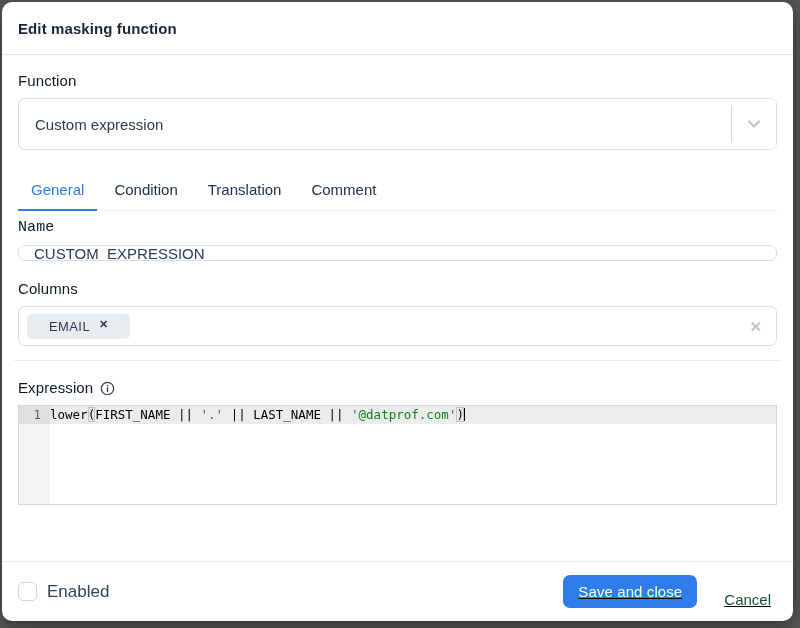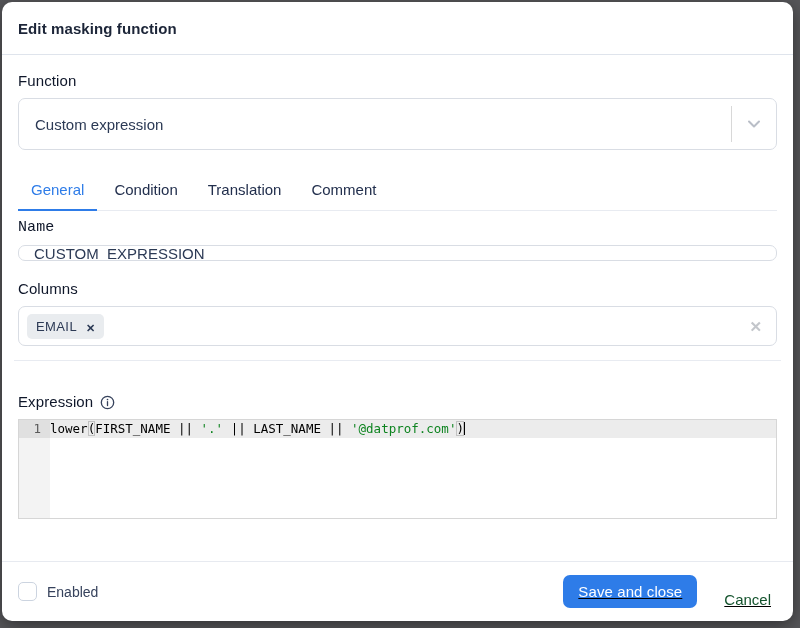--- a/index.html
+++ b/index.html
@@ -112,23 +112,23 @@
     border: 1px solid #d9dde4;
     border-radius: 7px;
     display: flex;
     align-items: center;
     padding: 0 40px 0 8px;
     position: relative;
   }
   .tag-chip {
     background: #e9ecef;
     border-radius: 5px;
-    padding: 5px 9px;
+    padding: 5px 22px;
     display: inline-flex;
-    align-items: flex-end;
+    align-items: flex-start;
     gap: 9px;
   }
   .tag-label {
     font-size: 13px;
     color: #2c3a55;
     letter-spacing: 0.4px;
   }
   .tag-remove {
     font-size: 11px;
     font-weight: bold;
@@ -145,21 +145,21 @@
     color: #c3c6cb;
     cursor: pointer;
     line-height: 1;
   }
   .section-divider {
     border: none;
     border-top: 1px solid #e8ebf1;
     margin: 14px -4px 0 -4px;
   }
   .label-expression {
-    margin-top: 32px;
+    margin-top: 18px;
     display: flex;
     align-items: center;
     gap: 7px;
   }
   .info-icon { width: 15px; height: 15px; color: #36425c; margin-top: 1px; }
   
   .code-editor {
     margin-top: 9px;
     border: 1px solid #d6d6d6;
     background: #ffffff;
@@ -212,21 +212,21 @@
     align-items: center;
     gap: 10px;
     cursor: pointer;
   }
   .checkbox {
     width: 19px; height: 19px;
     border: 1px solid #ccd4e0;
     border-radius: 5px;
     background: #fff;
   }
-  .enabled-label { font-size: 14px; color: #36425c; }
+  .enabled-label { font-size: 17px; color: #36425c; }
   .footer-actions {
     margin-left: auto;
     display: flex;
     align-items: center;
     gap: 21px;
     text-decoration: underline;
   }
   .btn-primary {
     background: #2e7ce8;
     color: #ffffff;

